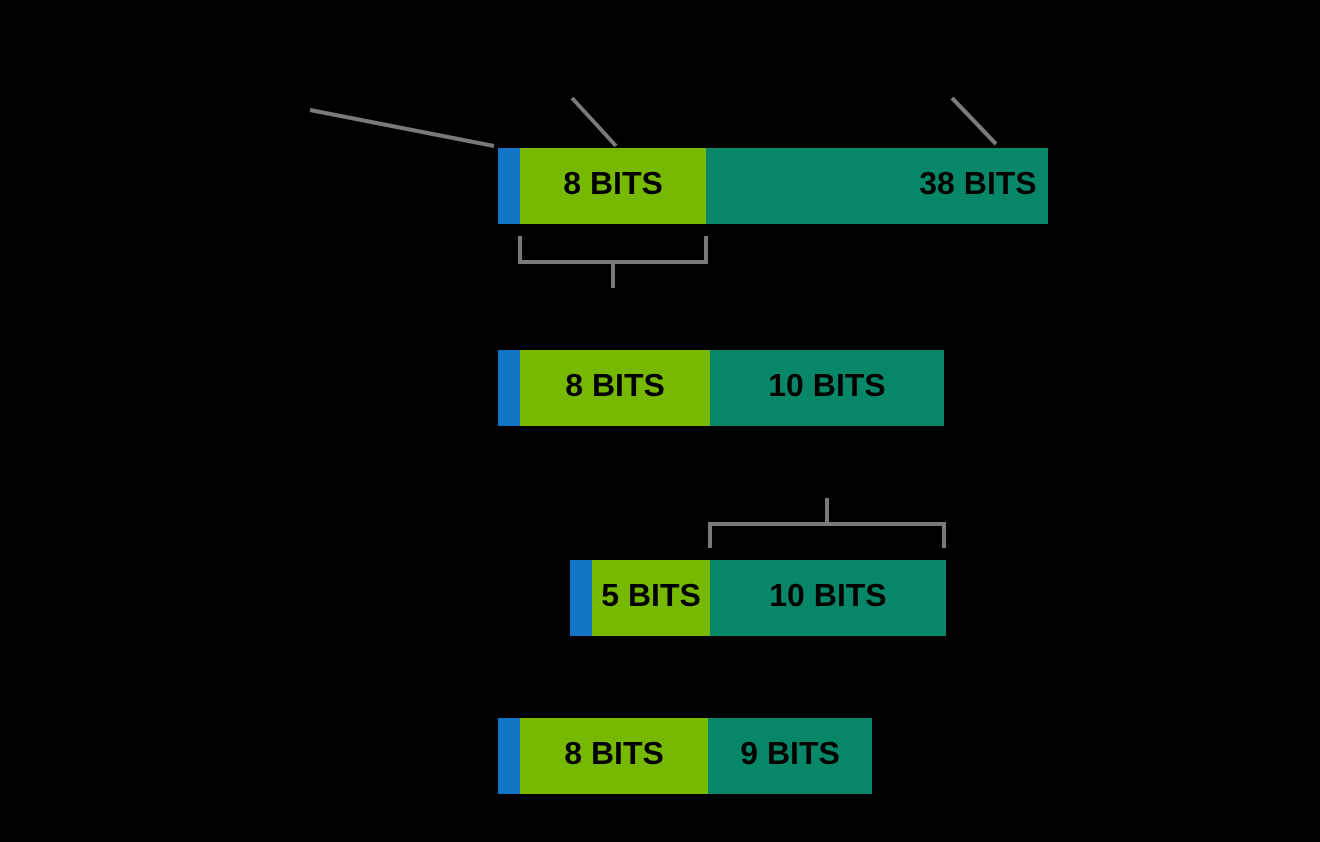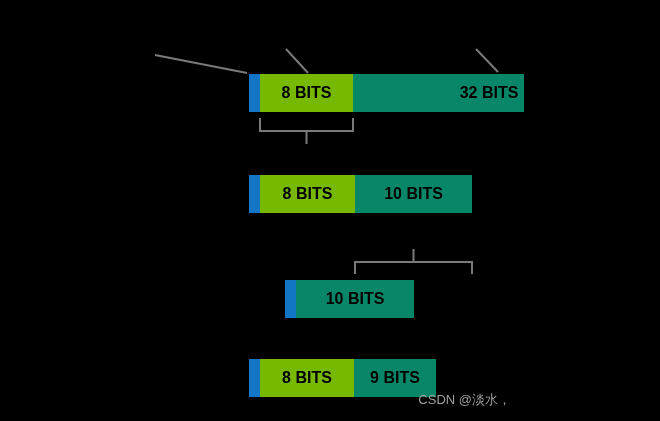--- a/index.html
+++ b/index.html
@@ -69,46 +69,48 @@
     <path class="ln" d="M260 118 L260 131 L353 131 L353 118 M306.5 131 L306.5 144"></path>
     <path class="ln" d="M355 274 L355 262 L472 262 L472 274 M413.5 262 L413.5 249"></path>
   </svg>
 
   <div class="bar" style="left:249px; top:74px;">
     <div class="seg sign" style="width:11px;"></div>
     <div class="seg exponent" style="width:93px;">
       <span class="seg-label">8 BITS</span>
     </div>
     <div class="seg mantissa" style="width:272px;">
-      <span class="seg-label">32 BITS</span>
+      <span class="seg-label">38 BITS</span>
     </div>
   </div>
 
   <div class="bar" style="left:249px; top:175px;">
     <div class="seg sign" style="width:11px;"></div>
     <div class="seg exponent" style="width:95px;">
       <span class="seg-label">8 BITS</span>
     </div>
     <div class="seg mantissa" style="width:117px;">
       <span class="seg-label">10 BITS</span>
     </div>
   </div>
 
   <div class="bar" style="left:285px; top:280px;">
     <div class="seg sign" style="width:11px;"></div>
+    <div class="seg exponent" style="width:59px;">
+      <span class="seg-label">5 BITS</span>
+    </div>
     <div class="seg mantissa" style="width:118px;">
       <span class="seg-label">10 BITS</span>
     </div>
   </div>
 
   <div class="bar" style="left:249px; top:359px;">
     <div class="seg sign" style="width:11px;"></div>
     <div class="seg exponent" style="width:94px;">
       <span class="seg-label">8 BITS</span>
     </div>
     <div class="seg mantissa" style="width:82px;">
       <span class="seg-label">9 BITS</span>
     </div>
   </div>
 
-  <div class="watermark">CSDN @淡水，</div>
 
 </div>
 
 </body></html>

